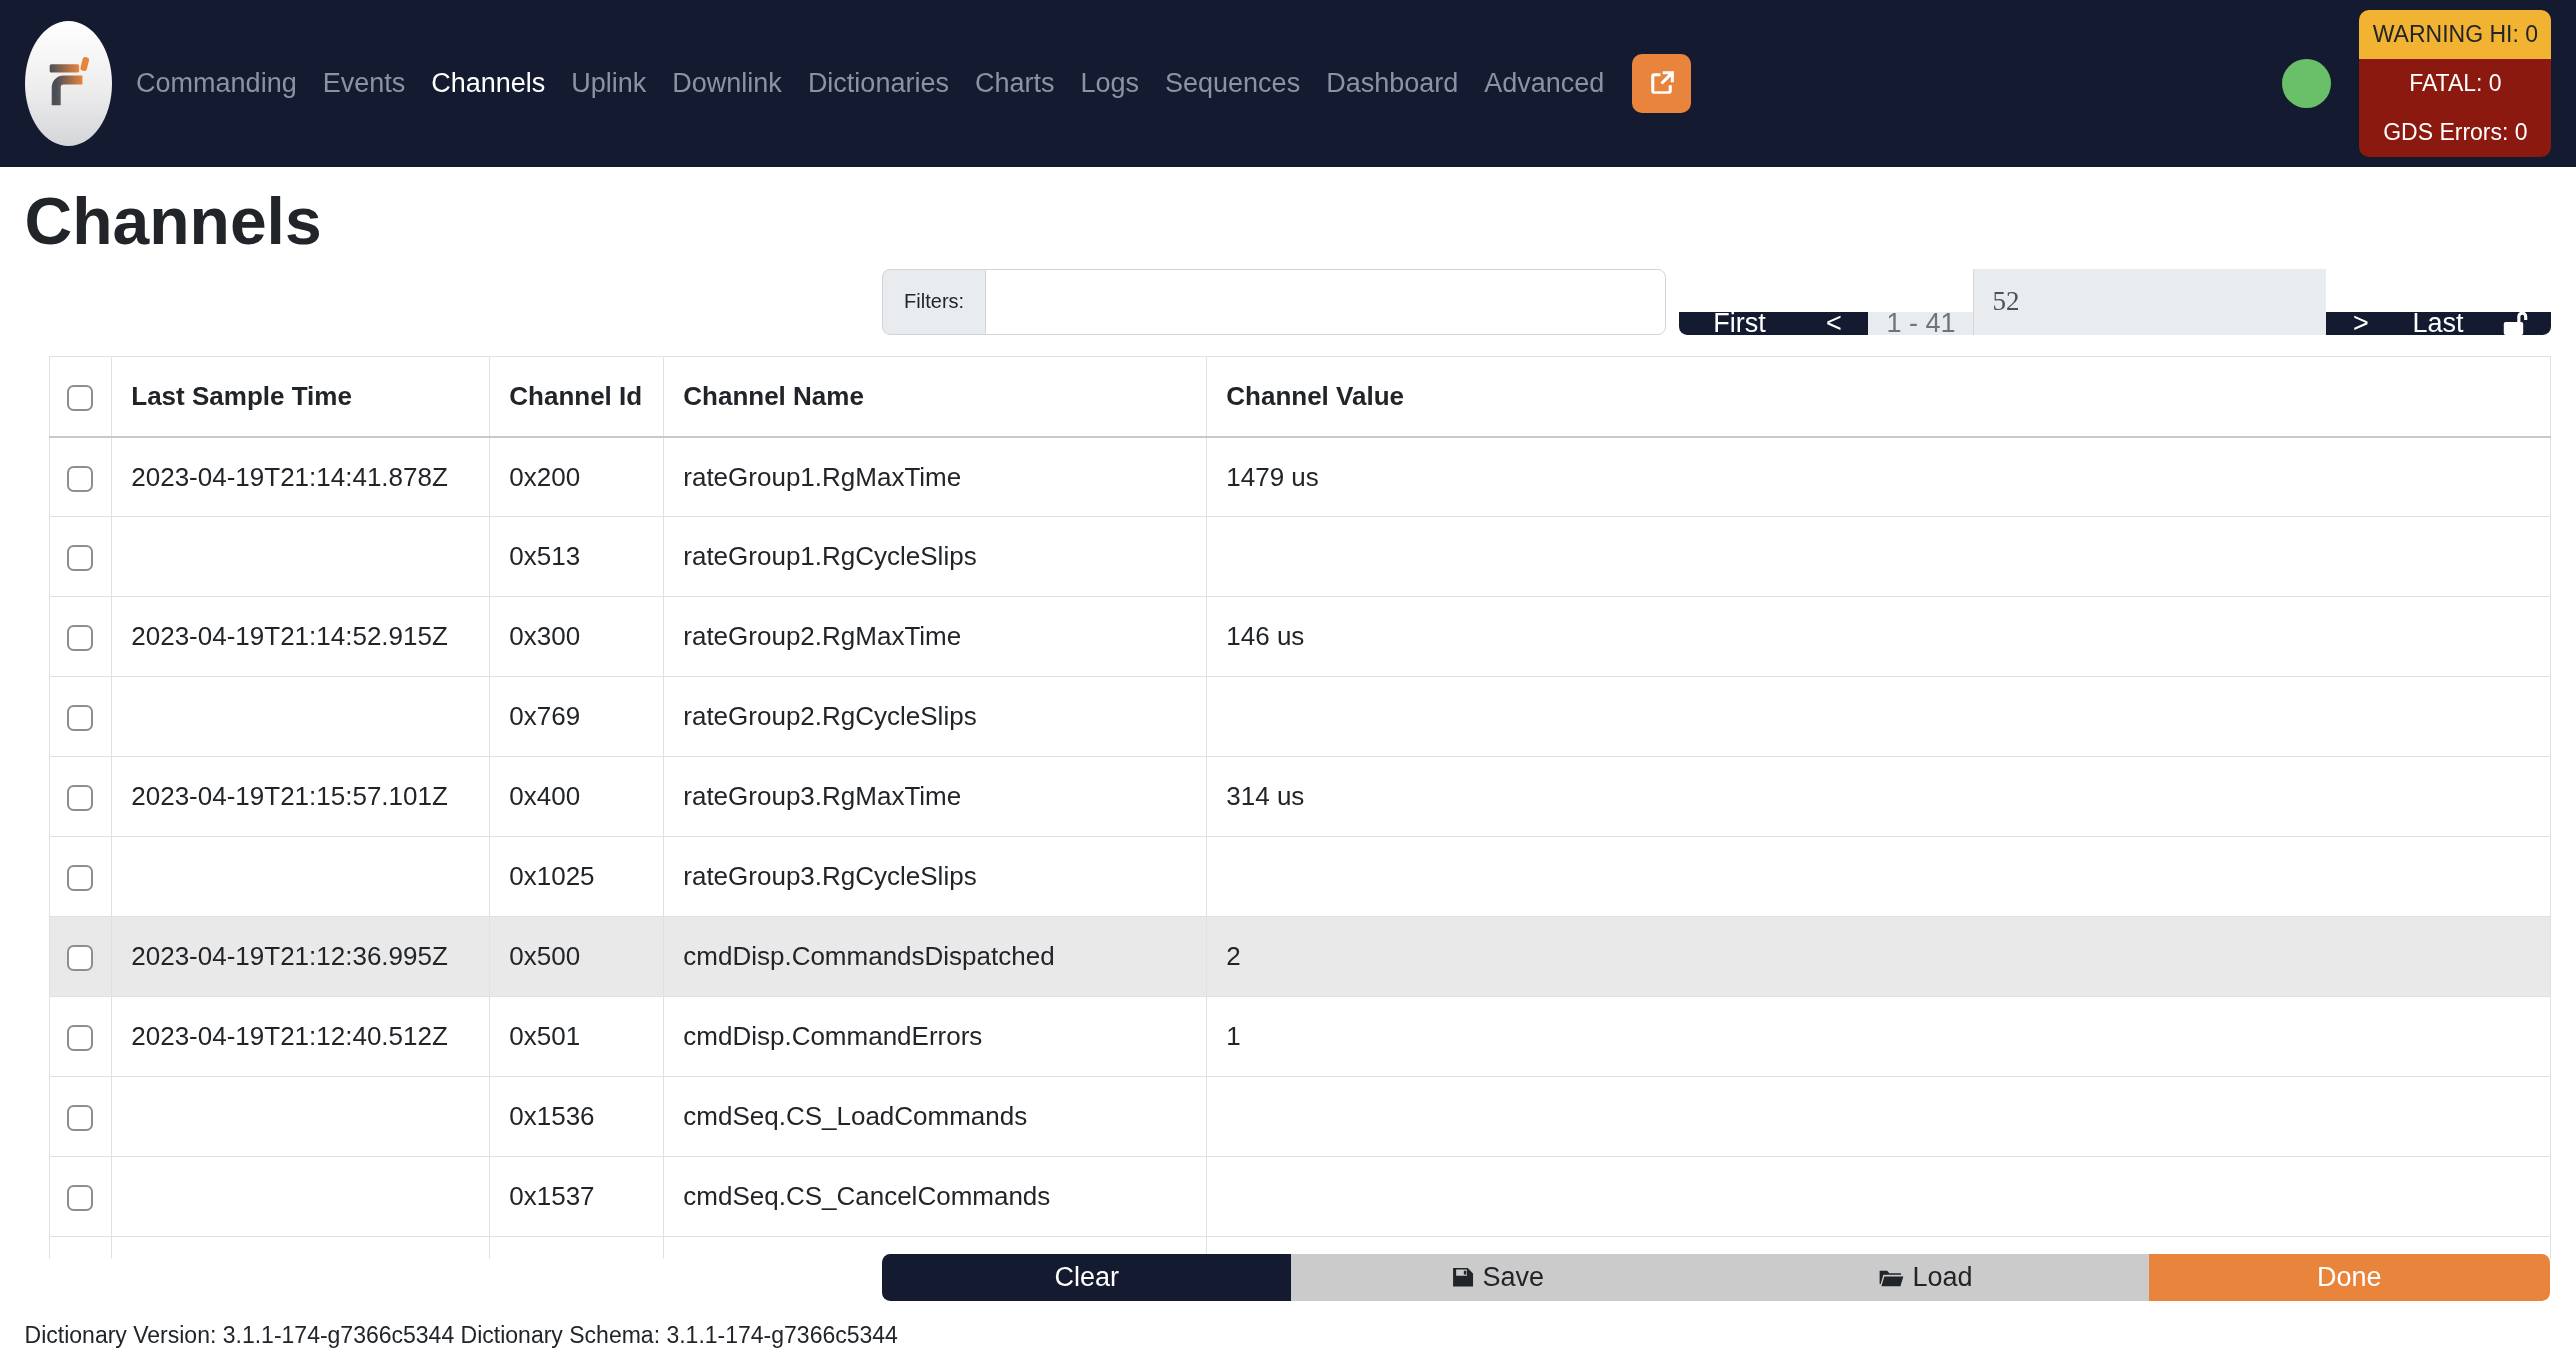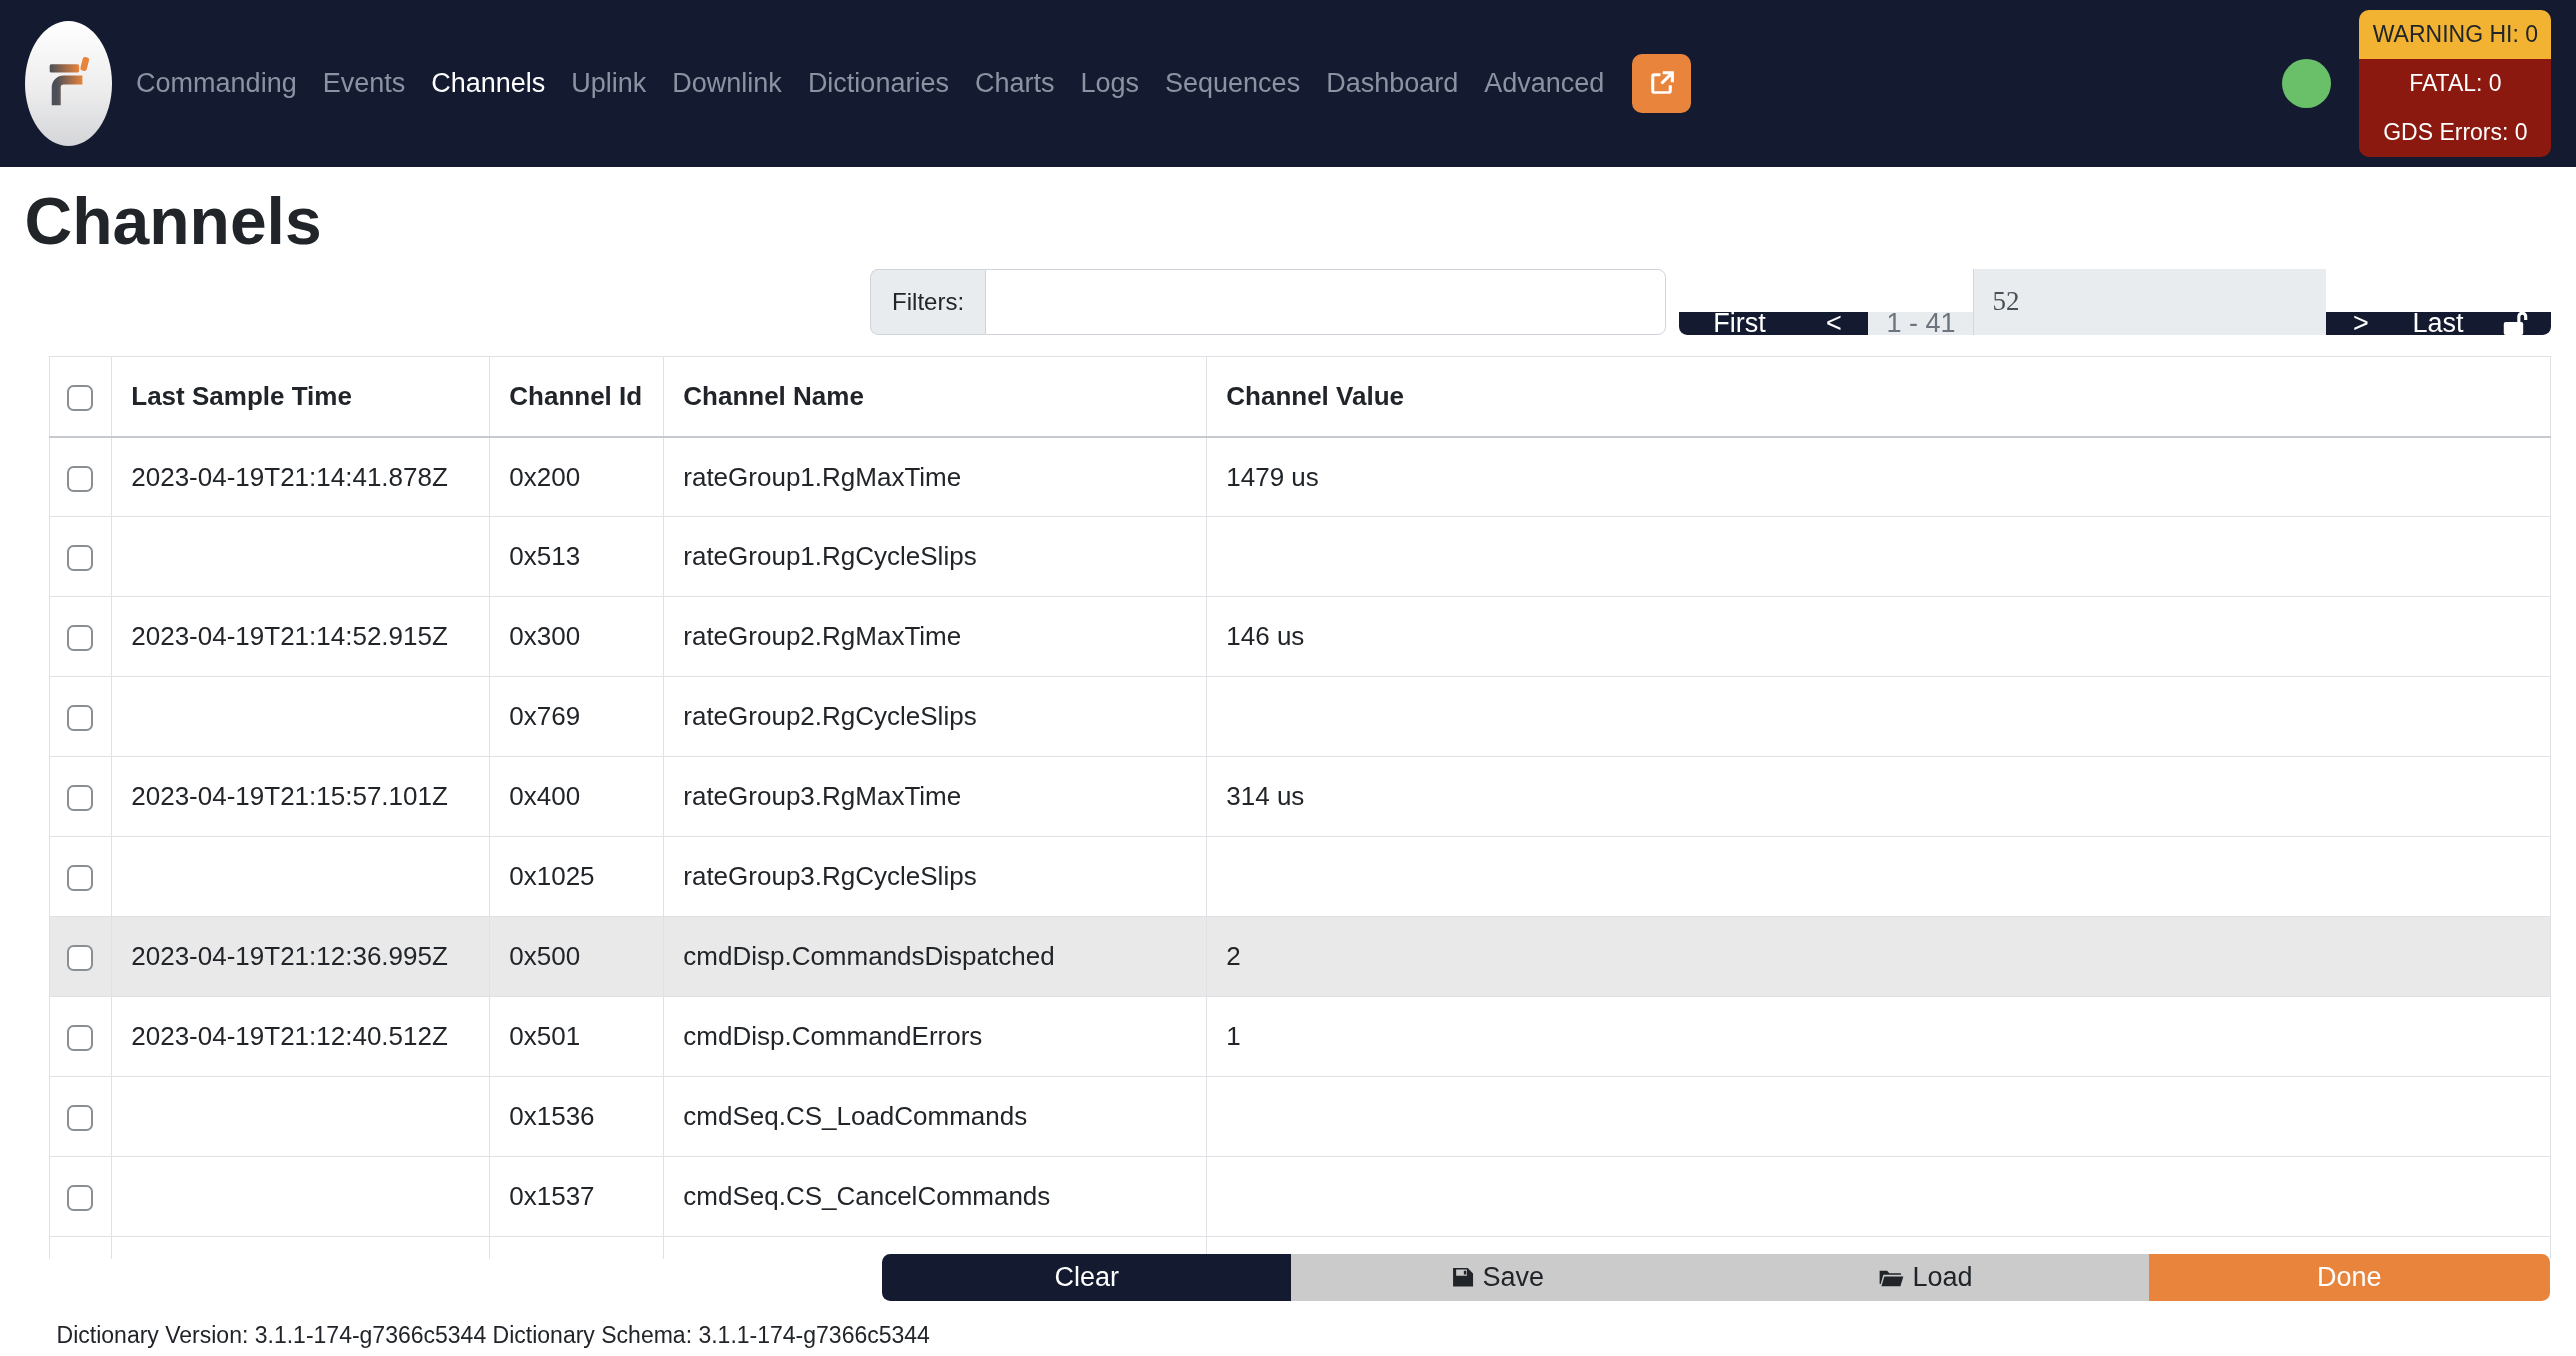--- a/index.html
+++ b/index.html
@@ -41,21 +41,21 @@
 
   
   h1.page-title { font-size:66px; font-weight:bold; margin:19.7px 0 0 24.6px; line-height:1.05; }
 
   
   .toolbar { display:flex; align-items:center; margin:13px 24.6px 0 24.6px; height:66px; }
   .filter-group { margin-left:auto; display:flex; height:66px; }
   .filter-label {
     background:#e9ecef; border:1.6px solid #ced4da; border-right:none;
     border-radius:8.2px 0 0 8.2px; display:flex; align-items:center;
-    padding:0 21.3px; font-size:24px; color:#212529;
+    padding:0 21.3px; font-size:20px; color:#212529;
   }
   .filter-input {
     width:681px; border:1.6px solid #ced4da; border-radius:0 8.2px 8.2px 0;
     font-size:27px; padding:0 16.4px; outline:none; background:#fff;
   }
   .pager { display:flex; height:66px; margin-left:13px; border-radius:8.2px; overflow:hidden; }
   .pg { border:none; font-size:27px; display:flex; align-items:center; justify-content:center;margin-top:43px; }
   .pg.dark { background:#141b30; color:#ffffff; }
   .pg-first { width:120px; }
   .pg-prev, .pg-next { width:69px; }
@@ -88,21 +88,21 @@
     position:absolute; left:882px; right:26px; top:1254px; height:47px;
     display:flex; border-radius:8.2px; overflow:hidden;
   }
   .act { border:none; font-size:27px; display:flex; align-items:center; justify-content:center; gap:8.2px; }
   .act.clear { flex:498; background:#141b30; color:#ffffff; }
   .act.save  { flex:500; background:#cbcbcb; color:#212529; }
   .act.load  { flex:544; background:#cbcbcb; color:#212529; }
   .act.done  { flex:488; background:#e8843c; color:#ffffff; }
 
   
-  .footer { position:absolute; left:24.6px; bottom:6.6px; font-size:23px; color:#212529; white-space:nowrap;margin-left:32px; }
+  .footer { position:absolute; left:24.6px; bottom:6.6px; font-size:23px; color:#212529; white-space:nowrap; }
 </style>
 </head>
 <body>
 
 <header class="navbar">
   <div class="logo">
     <svg width="51" height="72" viewBox="0 0 62 88">
       <defs>
         <linearGradient id="g1" x1="0" y1="0" x2="1" y2="0">
           <stop offset="0" stop-color="#4a4f58"></stop>

